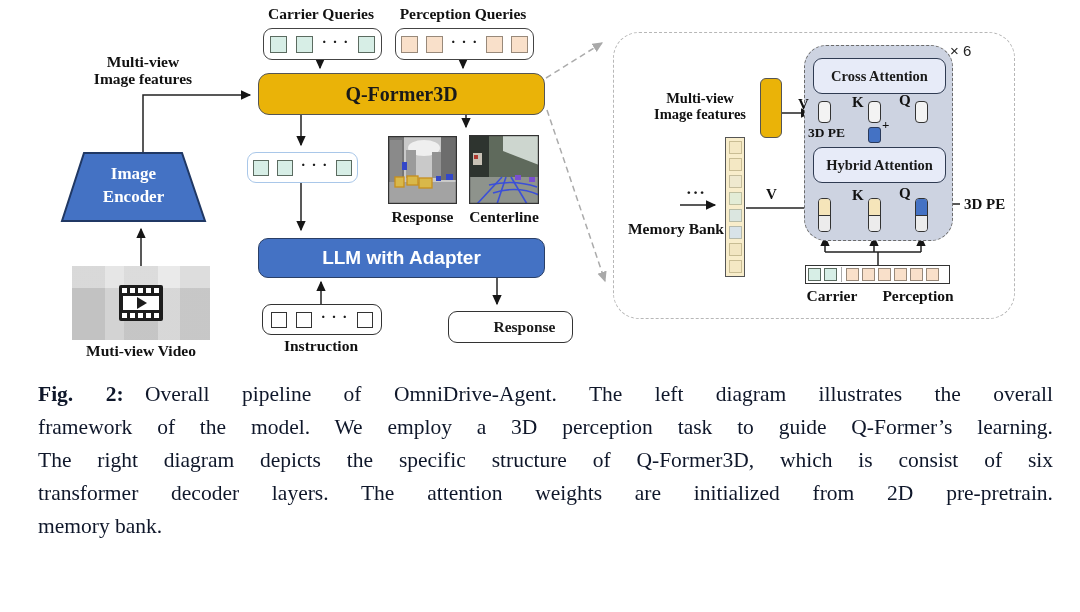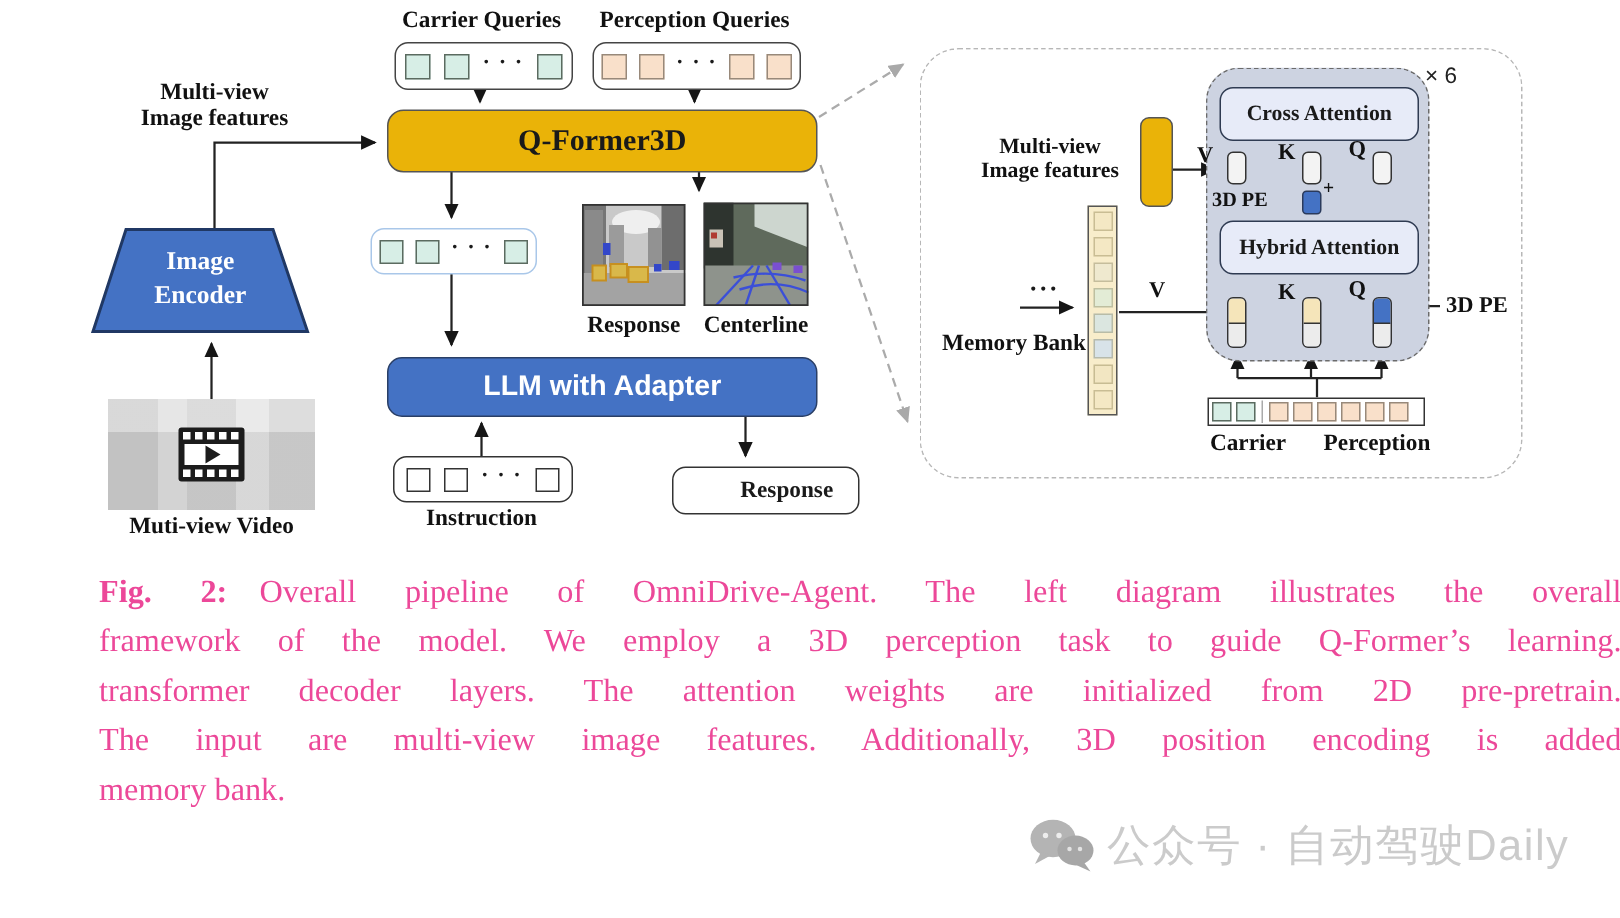--- a/index.html
+++ b/index.html
@@ -20,21 +20,21 @@
   .bluebox{background:#4472c4;border:1.8px solid #2a3f66;color:#fff;}
   .attn{position:absolute;background:#e7ebf8;border:1.5px solid #2f3b52;border-radius:9px;
         display:flex;align-items:center;justify-content:center;font-weight:bold;font-size:14.5px;}
   .tok{position:absolute;width:13px;height:22px;background:#f3f3f3;border:1.3px solid #333;
        border-radius:4px;box-sizing:border-box;}
   .tok2{position:absolute;width:13px;height:34px;border:1.3px solid #333;border-radius:4px;
         box-sizing:border-box;overflow:hidden;display:flex;flex-direction:column;}
   .tok2 .t{flex:1;border-bottom:1px solid #333;}
   .tok2 .b{flex:1;background:#ececec;}
   .klabel{position:absolute;font-weight:bold;font-size:15px;color:#111;}
-  .caption{position:absolute;left:38px;top:378px;width:1015px;font-size:21.5px;line-height:33px;color:#ec4899;margin-left:28px;}
+  .caption{position:absolute;left:38px;top:378px;width:1015px;font-size:21.5px;line-height:33px;color:#0f172a;}
   .cl{text-align:justify;text-align-last:justify;}
   .cl.last{text-align:center;text-align-last:left;}
   .wm{position:absolute;left:686px;top:544px;display:flex;align-items:center;gap:8px;
       z-index:5;opacity:0.78;pointer-events:none;}
   .wm .wmt{font-family:"Liberation Sans",sans-serif;font-size:29px;color:#bdbdbd;letter-spacing:1px;white-space:nowrap;}
   svg.wires{position:absolute;left:0;top:0;pointer-events:none;}
   .memcol{position:absolute;left:725px;top:137px;width:20px;height:140px;background:#f8edcb;
           border:1.5px solid #555;box-sizing:border-box;display:flex;flex-direction:column;
           align-items:center;gap:4px;padding-top:3px;}
   .memsq{width:13px;height:13px;box-sizing:border-box;border:1px solid rgba(120,110,60,.35);flex:none;}
@@ -296,32 +296,19 @@
       <span class="sq small peach"></span>
       <span class="sq small peach"></span>
     </div>
     <div class="abs lbl" style="left:802px;top:287px;width:60px;">Carrier</div>
     <div class="abs lbl" style="left:878px;top:287px;width:80px;">Perception</div>
   </div>
 
   <div class="caption">
     <div class="cl"><b>Fig. 2:</b> <span>Overall pipeline of OmniDrive-Agent. The left diagram illustrates the overall</span></div>
     <div class="cl">framework of the model. We employ a 3D perception task to guide Q-Former’s learning.</div>
+    <div class="cl">The right diagram depicts the specific structure of Q-Former3D, which is consist of six</div>
     <div class="cl">transformer decoder layers. The attention weights are initialized from 2D pre-pretrain.</div>
-    <div class="cl">The input are multi-view image features. Additionally, 3D position encoding is added</div>
     <div class="cl last">memory bank.</div>
   </div>
 
-  <div class="wm">
-    <svg width="44" height="38" viewBox="0 0 44 38">
-      <ellipse cx="16" cy="14" rx="15" ry="12.5" fill="#9f9f9f"></ellipse>
-      <polygon points="8,23 4,31 15,25" fill="#9f9f9f"></polygon>
-      <ellipse cx="31" cy="22" rx="12" ry="10" fill="#8f8f8f"></ellipse>
-      <polygon points="36,29 41,36 30,31" fill="#8f8f8f"></polygon>
-      <circle cx="11" cy="12" r="1.8" fill="#e8e8e8"></circle>
-        <circle cx="20" cy="12" r="1.8" fill="#e8e8e8"></circle>
-      <circle cx="27" cy="21" r="1.5" fill="#dcdcdc"></circle>
-        <circle cx="34" cy="21" r="1.5" fill="#dcdcdc"></circle>
-    </svg>
-    <span class="wmt">公众号 · 自动驾驶Daily</span>
-  </div>
 
 </div>
 
 </body></html>

